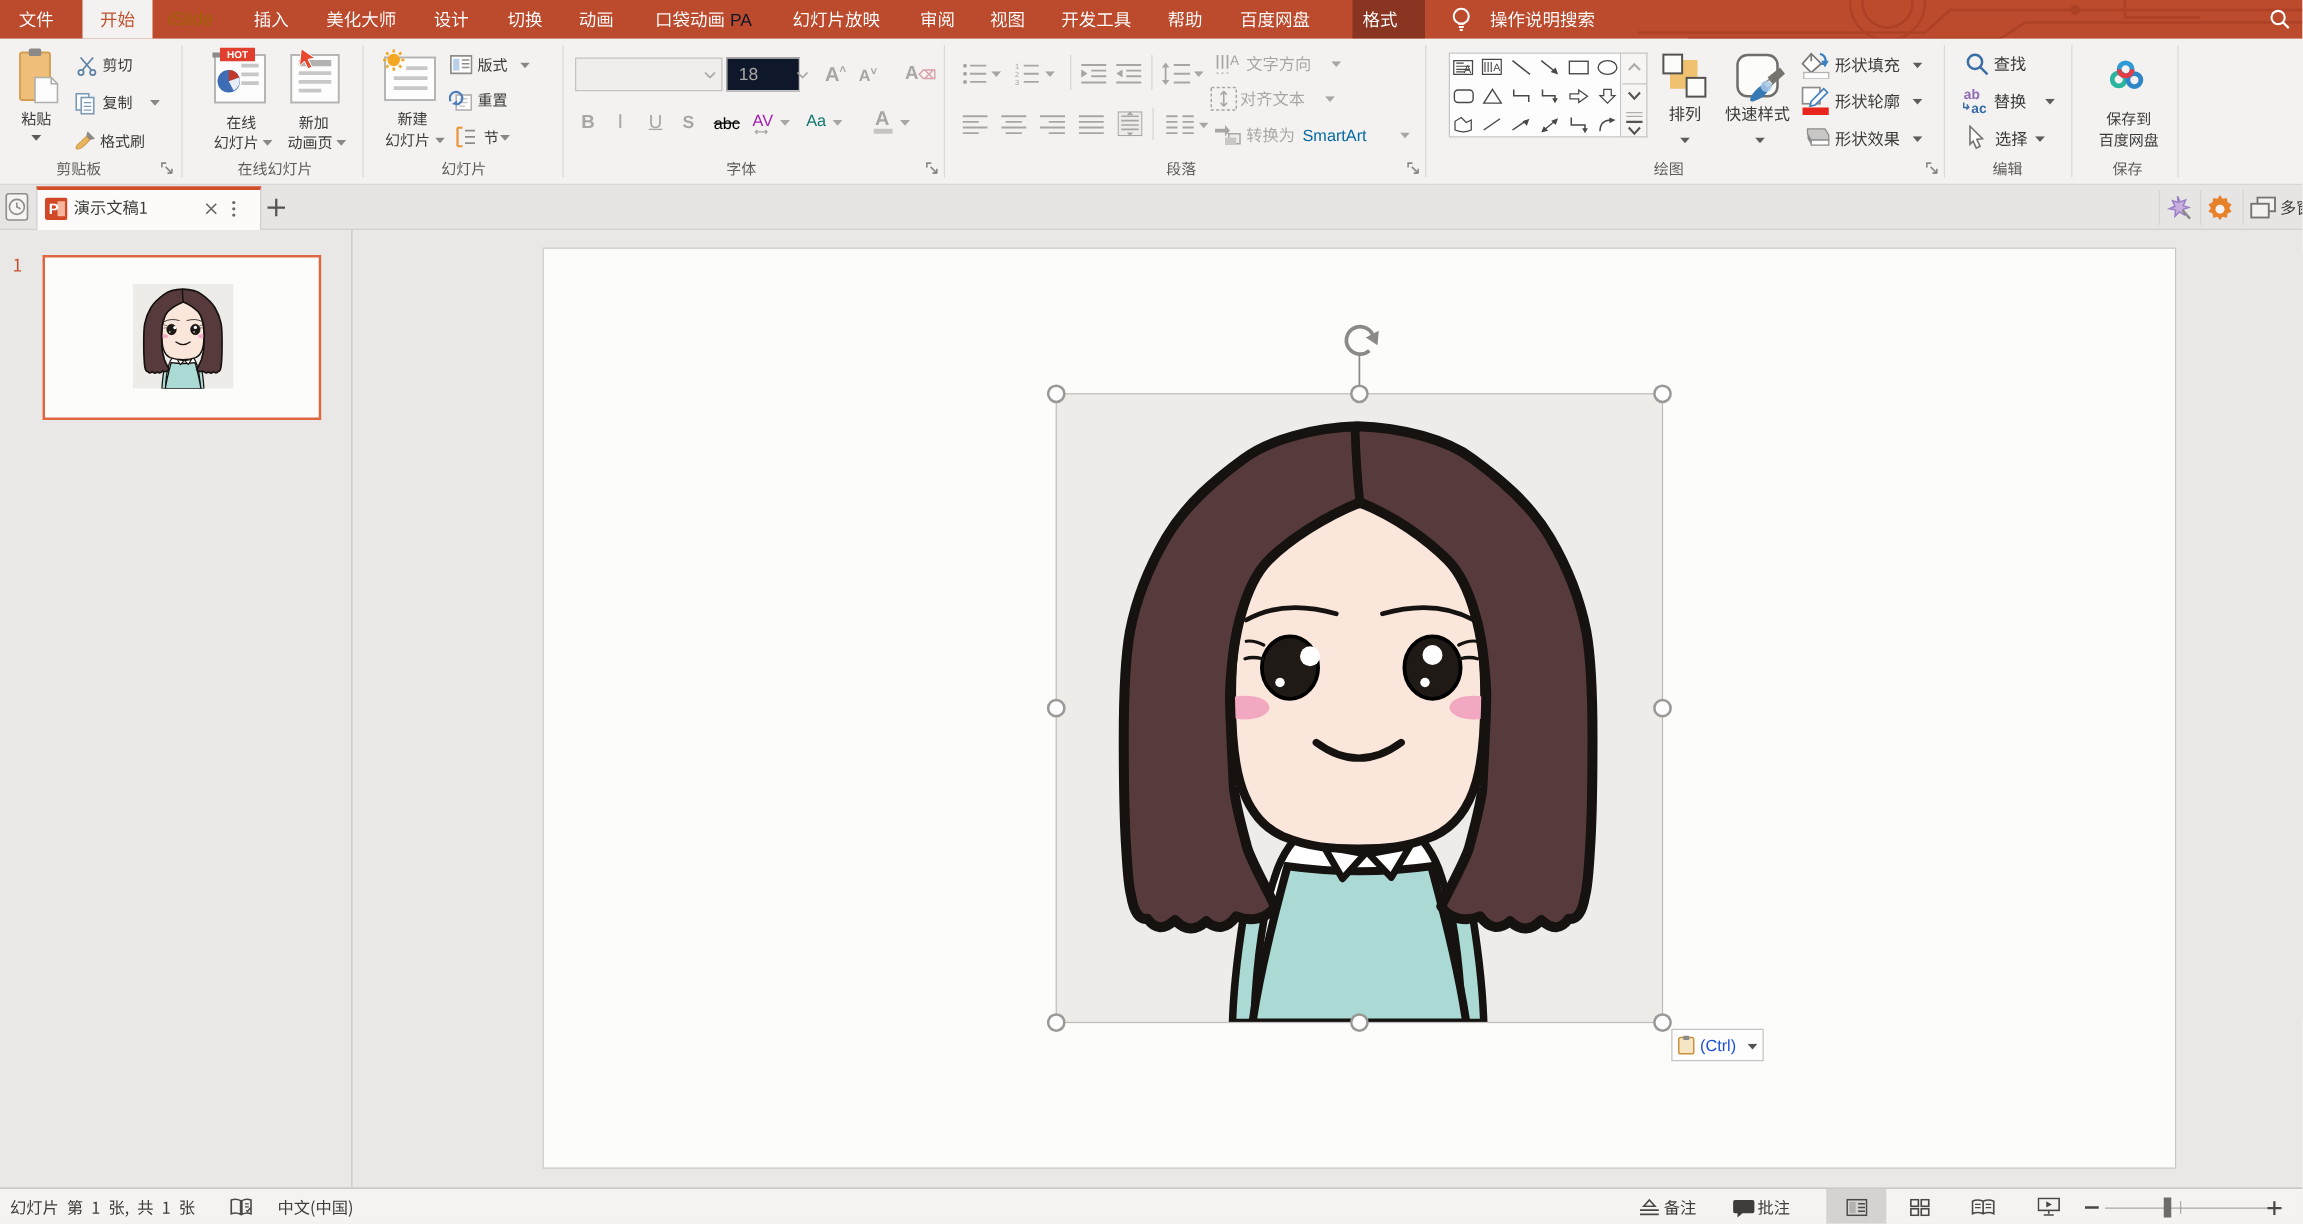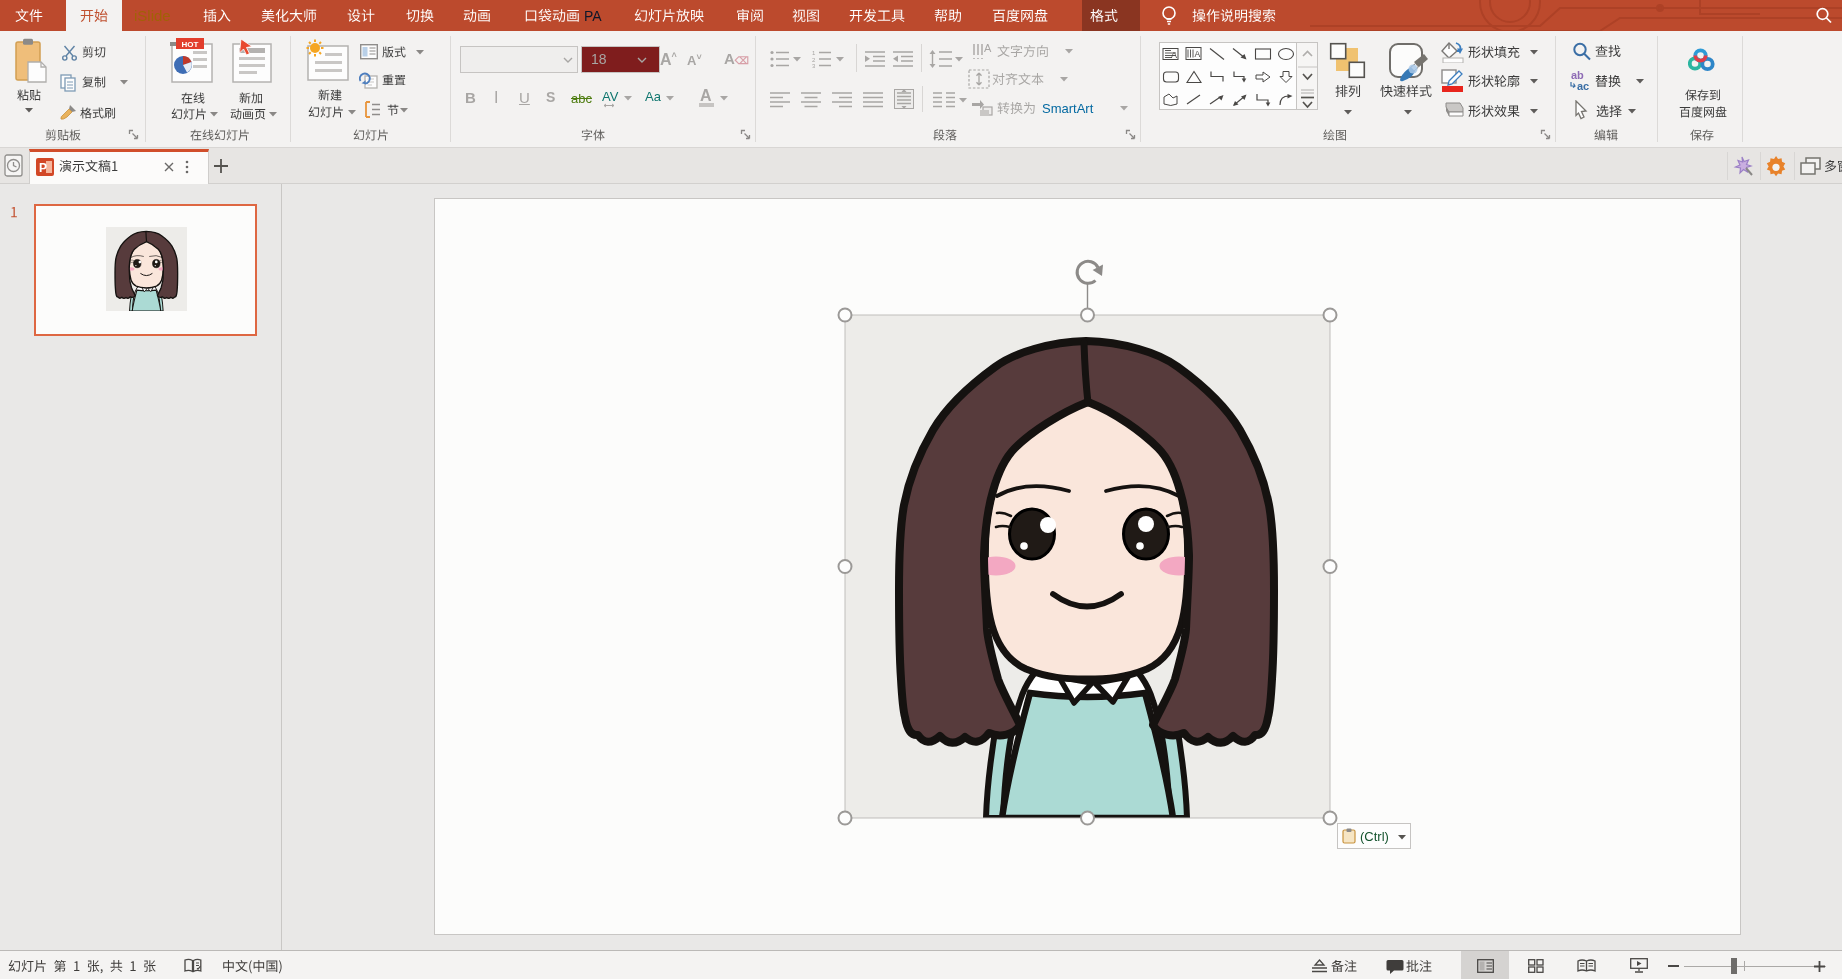--- a/index.html
+++ b/index.html
@@ -343,33 +343,33 @@
 <path d="M2 1 L6 1 M2 1 L2 16 M2 16 L6 16" stroke="#E8953C" stroke-width="1.8" fill="none"></path>
 <path d="M8 3.5 L16 3.5 M8 8.5 L16 8.5 M8 13.5 L16 13.5" stroke="#8F8D8B" stroke-width="1.4"></path>
     </svg>
     <svg width="8" height="5" style="position:absolute;left:400px;top:108px">
       <path d="M0 0 L8 0 L4 4.6 Z" fill="#8A8886"></path>
     </svg>
     <div style="position:absolute;left:460px;top:46px;width:118px;height:27px;background:#EFEEED;border:1px solid #C6C4C2;box-sizing:border-box"></div>
     <svg width="10" height="6" style="position:absolute;left:563px;top:57px">
       <path d="M1 1 L5 5 L9 1" stroke="#A8A6A4" stroke-width="1.4" fill="none"></path>
     </svg>
-    <div style="position:absolute;left:581px;top:46px;width:79px;height:27px;background:#7f1d1d;border:1px solid #C6C4C2;box-sizing:border-box;font:14px 'Liberation Sans',sans-serif;color:#A8A6A4;padding:4px 0 0 9px">18</div>
+    <div style="position:absolute;left:581px;top:46px;width:59px;height:27px;background:#0f172a;border:1px solid #C6C4C2;box-sizing:border-box;font:14px 'Liberation Sans',sans-serif;color:#A8A6A4;padding:4px 0 0 9px">18</div>
     <svg width="10" height="6" style="position:absolute;left:637px;top:57px">
       <path d="M1 1 L5 5 L9 1" stroke="#A8A6A4" stroke-width="1.4" fill="none"></path>
     </svg>
     <div style="position:absolute;left:660px;top:50px;width:22px;height:20px;font:bold 16px 'Liberation Sans',sans-serif;color:#A8A6A4">A<span style="font-size:9px;vertical-align:7px">˄</span></div>
     <div style="position:absolute;left:687px;top:52px;width:22px;height:20px;font:bold 13px 'Liberation Sans',sans-serif;color:#A8A6A4">A<span style="font-size:9px;vertical-align:5px">˅</span></div>
     <div style="position:absolute;left:724px;top:50px;width:22px;height:20px;font:bold 15px 'Liberation Sans',sans-serif;color:#A8A6A4">A<span style="font-size:10px;color:#D8A0A8">⌫</span></div>
     <div style="position:absolute;left:465px;top:89px;font:bold 15px 'Liberation Sans',sans-serif;color:#A8A6A4;">B</div>
     <div style="position:absolute;left:494px;top:89px;font:italic 15px 'Liberation Serif',serif 'Liberation Sans',sans-serif;color:#A8A6A4;">I</div>
     <div style="position:absolute;left:519px;top:89px;font:15px 'Liberation Sans',sans-serif;color:#A8A6A4;text-decoration:underline;">U</div>
     <div style="position:absolute;left:546px;top:89px;font:bold 14px 'Liberation Sans',sans-serif;color:#A8A6A4;">S</div>
-    <div style="position:absolute;left:571px;top:91px;font:13px 'Liberation Sans',sans-serif;color:#4d7c0f;text-decoration:line-through">abc</div>
-    <div style="position:absolute;left:602px;top:89px;font:13px 'Liberation Sans',sans-serif;color:#0f766e">AV</div>
+    <div style="position:absolute;left:571px;top:91px;font:13px 'Liberation Sans',sans-serif;color:#000000;text-decoration:line-through">abc</div>
+    <div style="position:absolute;left:602px;top:89px;font:13px 'Liberation Sans',sans-serif;color:#a21caf">AV</div>
     <svg width="12" height="5" style="position:absolute;left:603px;top:103px">
       <path d="M1 2.5 L11 2.5 M1 2.5 L3 1 M1 2.5 L3 4 M11 2.5 L9 1 M11 2.5 L9 4" stroke="#A8A6A4" stroke-width="1"></path>
     </svg>
     <svg width="8" height="5" style="position:absolute;left:624px;top:96px">
       <path d="M0 0 L8 0 L4 4.6 Z" fill="#A8A6A4"></path>
     </svg>
     <div style="position:absolute;left:645px;top:89px;font:13px 'Liberation Sans',sans-serif;color:#0f766e">Aa</div>
     <svg width="8" height="5" style="position:absolute;left:666px;top:96px">
       <path d="M0 0 L8 0 L4 4.6 Z" fill="#A8A6A4"></path>
     </svg>
@@ -703,21 +703,21 @@
 <circle cx="25" cy="568" r="6.5"></circle>
         <circle cx="267.5" cy="568" r="6.5"></circle>
         <circle cx="510" cy="568" r="6.5"></circle>
 </g>
     </svg>
     <div style="position:absolute;left:1337px;top:823px;width:74px;height:26px;background:#FDFDFD;border:1px solid #C6C4C2;box-sizing:border-box"></div>
 <svg width="15" height="16" style="position:absolute;left:1342px;top:828px" viewBox="0 0 15 16">
 <rect x="1" y="2" width="12" height="13" rx="1.5" fill="#F6E5C4" stroke="#C8933F" stroke-width="1.2"></rect>
 <rect x="4.5" y="0.5" width="5" height="3.5" rx="1" fill="#8C8A88"></rect>
     </svg>
-<div style="position:absolute;left:1360px;top:829px;font:13px 'Liberation Sans',sans-serif;color:#14532d">(Ctrl)</div>
+<div style="position:absolute;left:1360px;top:829px;font:13px 'Liberation Sans',sans-serif;color:#1d4ed8">(Ctrl)</div>
     <svg width="8" height="5" style="position:absolute;left:1398px;top:835px">
       <path d="M0 0 L8 0 L4 4.6 Z" fill="#55534F"></path>
     </svg>
     <div style="position:absolute;left:0;top:950px;width:1842px;height:29px;background:#F4F3F2;border-top:1px solid #BBB9B7;box-sizing:border-box"></div>
     <svg width="18" height="16" style="position:absolute;left:184px;top:958px" viewBox="0 0 18 16">
 <path d="M1 2 Q5 0.5 8.5 2.5 L8.5 13.5 Q5 11.5 1 13 Z M16.8 2 Q13 0.5 9.5 2.5 L9.5 13.5 Q13 11.5 16.8 13 Z" fill="none" stroke="#4A4846" stroke-width="1.3"></path>
 <path d="M12 5 L15 5 M12 7.5 L15 7.5" stroke="#4A4846" stroke-width="1"></path>
 <path d="M13 10.2 L14 11.2 L16.5 8.2" stroke="#4A4846" stroke-width="1.2" fill="none"></path>
     </svg>
     <svg width="17" height="15" style="position:absolute;left:1311px;top:959px" viewBox="0 0 17 15">

